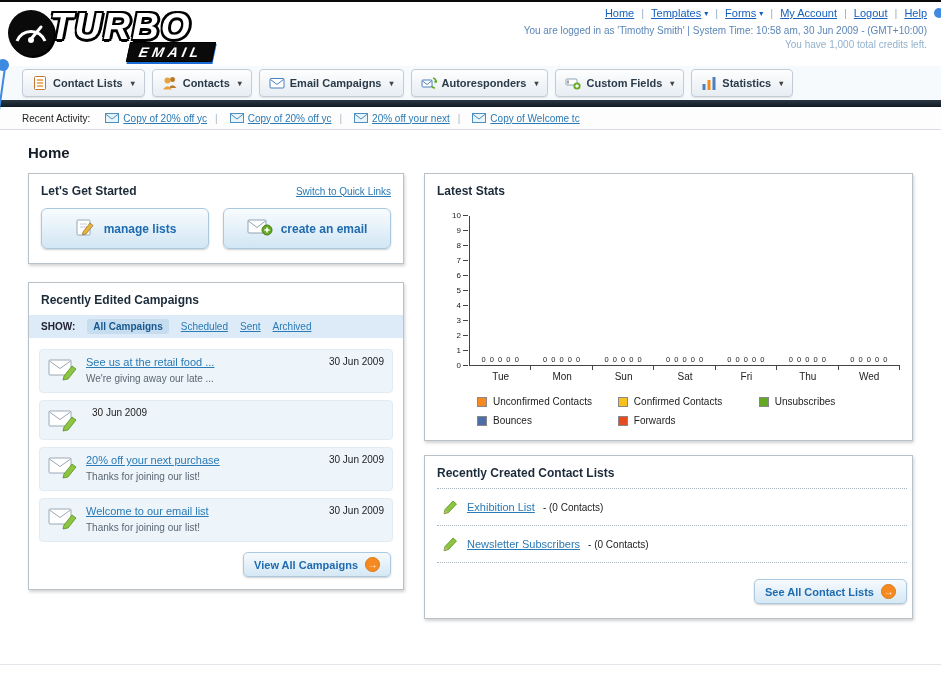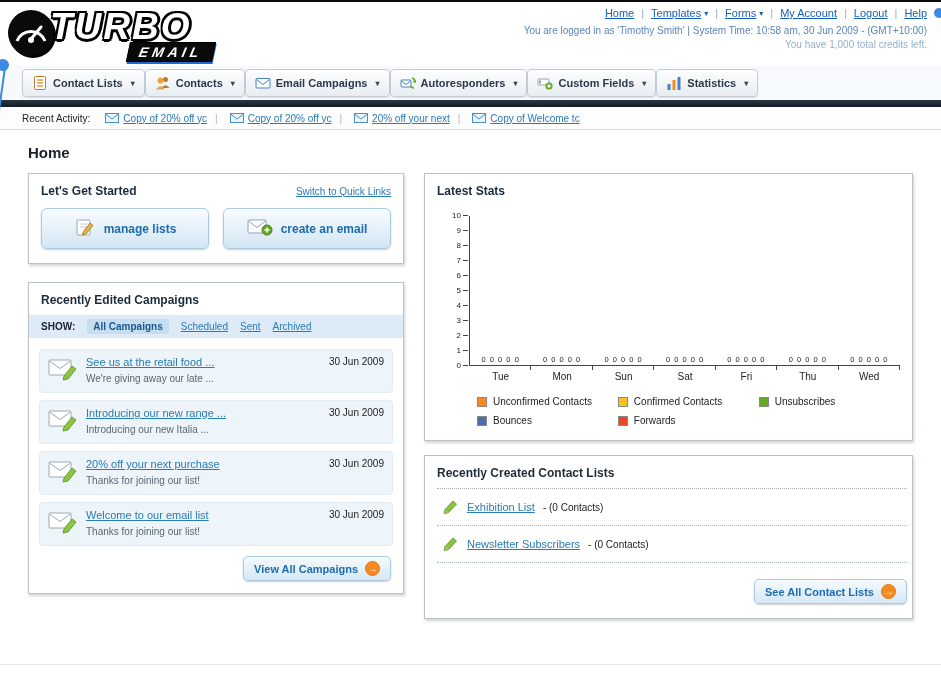--- a/index.html
+++ b/index.html
@@ -26,21 +26,21 @@
   .login-info { margin-top:6px; font-size:10px; color:#5b86b8; }
   .credits-info { margin-top:3px; font-size:10px; color:#93b1cd; }
 
   
   .decor-pin-left { position:absolute; left:-3px; top:57px; width:12px; height:12px; border-radius:50%; background:#3d8ae0; z-index:5; }
   .decor-line-left { position:absolute; left:1px; top:66px; width:2px; height:42px; background:#3d8ae0; transform:rotate(8deg); z-index:5; }
   .decor-dot-right { position:absolute; right:-3px; top:6px; width:10px; height:10px; border-radius:50%; background:#3d8ae0; z-index:5; }
 
   
   .tabs-row { height:34px; background:#f7fafc; padding-left:22px; display:flex; align-items:center; }
-  .tab { display:inline-flex; align-items:center; gap:5px; padding:5px 9px; background:linear-gradient(#fefefe,#e7edf3); border:1px solid #c3ccd6; border-radius:4px; font-weight:bold; font-size:11px; color:#2b3a49; box-shadow:0 1px 1px rgba(0,0,0,0.1); cursor:pointer; white-space:nowrap; }
+  .tab { display:inline-flex; align-items:center; gap:5px; margin-right:7px; padding:5px 9px; background:linear-gradient(#fefefe,#e7edf3); border:1px solid #c3ccd6; border-radius:4px; font-weight:bold; font-size:11px; color:#2b3a49; box-shadow:0 1px 1px rgba(0,0,0,0.1); cursor:pointer; white-space:nowrap; }
   .tab .icon { display:inline-flex; width:16px; height:16px; }
   .tab .caret { color:#444; }
 
   .dark-bar { height:7px; background:linear-gradient(#2b3845,#121b24); }
 
   
   .activity-row { height:23px; background:#fdfdfd; border-bottom:1px solid #d8dee4; display:flex; align-items:center; padding-left:22px; font-size:10px; color:#333; }
   .activity-label { margin-right:15px; color:#222; }
   .activity-item { display:inline-flex; align-items:center; gap:4px; }
   .activity-item + .activity-item::before { content:"|"; margin:0 8px; color:#aab8c4; }
@@ -342,24 +342,20 @@
           </div>
 
           <div class="camp-item">
             <span class="camp-icon">
               <svg width="30" height="26" viewBox="0 0 30 26">
                   <rect x="1" y="4" width="22" height="15" rx="1" fill="#fff" stroke="#9aa8b5"></rect>
                   <path d="M1.5 5 L12 12.5 L22.5 5" fill="none" stroke="#9aa8b5"></path>
                   <path d="M16 20 L24 10 L28 13 L20 23 L15 24 Z" fill="#8bc541" stroke="#5a8f1e" stroke-width="0.8"></path>
                 </svg>
             </span>
-            <span class="camp-text">
-              <a>Introducing our new range ...</a>
-              <span class="camp-sub">Introducing our new Italia ...</span>
-            </span>
             <span class="camp-date">30 Jun 2009</span>
           </div>
 
           <div class="camp-item">
             <span class="camp-icon">
               <svg width="30" height="26" viewBox="0 0 30 26">
                   <rect x="1" y="4" width="22" height="15" rx="1" fill="#fff" stroke="#9aa8b5"></rect>
                   <path d="M1.5 5 L12 12.5 L22.5 5" fill="none" stroke="#9aa8b5"></path>
                   <path d="M16 20 L24 10 L28 13 L20 23 L15 24 Z" fill="#8bc541" stroke="#5a8f1e" stroke-width="0.8"></path>
                 </svg>

